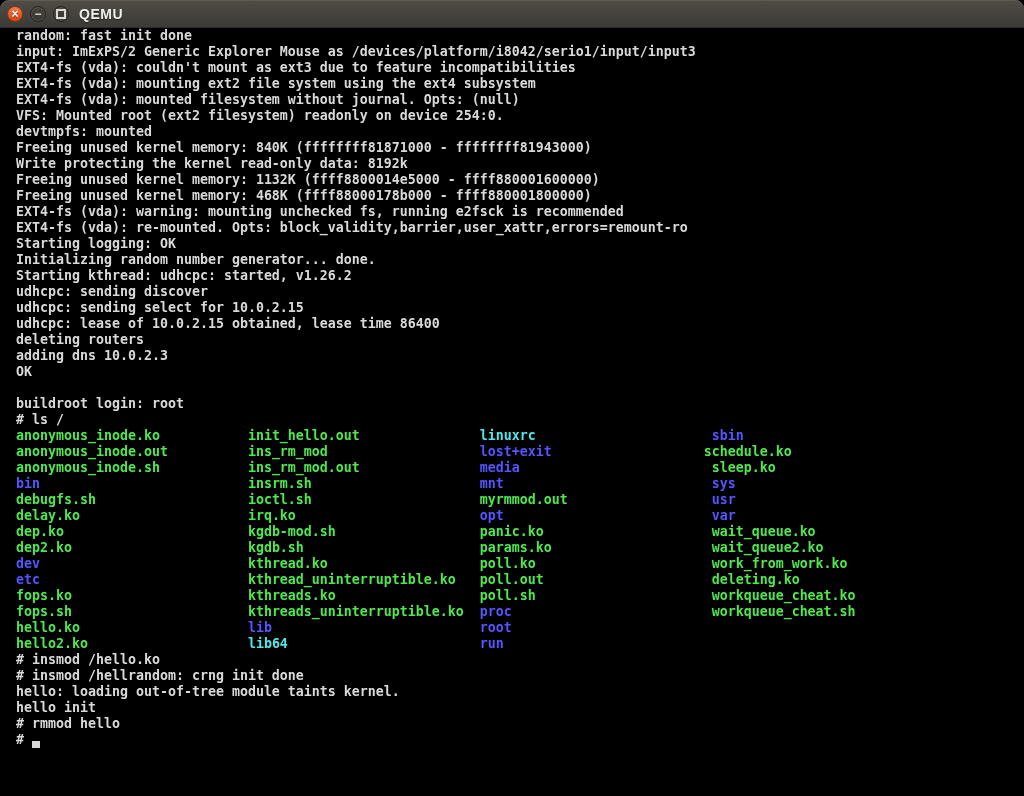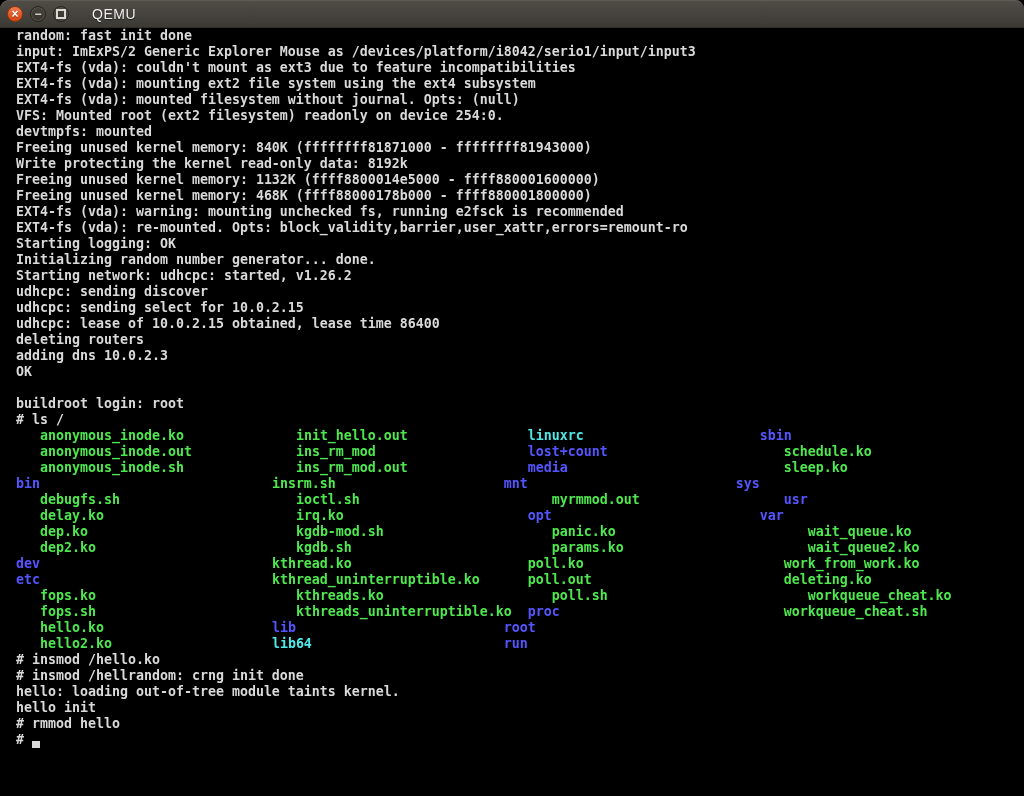--- a/index.html
+++ b/index.html
@@ -14,30 +14,30 @@
   .wbtn{width:16px;height:16px;border-radius:50%;margin-left:7px;
     display:flex;align-items:center;justify-content:center;
     box-sizing:border-box;cursor:default;}
   .btn-close{background:linear-gradient(#f07a4e,#d8440e);
     border:1px solid #8f3510;color:#fff;font-size:12px;font-weight:bold;
     line-height:1;text-shadow:0 1px 1px rgba(0,0,0,.4);}
   .btn-plain{background:linear-gradient(#46433d,#38352f);
     border:1px solid #26241f;box-shadow:inset 0 0 0 1px #56534b;
     color:#dcd9d4;font-size:12px;font-weight:bold;line-height:1;}
   .max-glyph{width:6px;height:6px;border:2px solid #dcd9d4;display:block;}
-  .win-title{color:#f1f0ee;font-size:14px;font-weight:normal;margin-left:23px;
+  .win-title{color:#f1f0ee;font-size:14px;font-weight:bold;margin-left:10px;
     text-shadow:0 1px 1px rgba(0,0,0,.55);letter-spacing:.5px;}
   
   .terminal{position:absolute;top:28px;left:16px;width:1024px;height:768px;
     background:#000;overflow:hidden;
     font-family:"DejaVu Sans Mono", monospace;
     font-weight:bold;font-size:13.29px;line-height:16px;
     color:var(--fg,#d9d9d9);}
   .tline{height:16px;white-space:pre;}
-  .c-green{color:var(--green,#4ee84e);margin-left:24px;}
+  .c-green{color:var(--green,#4ee84e);}
   .c-blue{color:var(--blue,#5555ff);}
   .c-cyan{color:var(--cyan,#4fe8e8);}
   .prompt-line{position:relative;}
   .cursor{position:absolute;left:16px;bottom:0;width:8px;height:7px;
     background:var(--fg,#d9d9d9);}
 </style>
 </head>
 <body style="--fg: #d9d9d9; --green: #4ee84e; --blue: #5555ff; --cyan: #4fe8e8;">
 
 <div class="titlebar">
@@ -62,32 +62,32 @@
     <div class="tline"><span>VFS: Mounted root (ext2 filesystem) readonly on device 254:0.</span></div>
     <div class="tline"><span>devtmpfs: mounted</span></div>
     <div class="tline"><span>Freeing unused kernel memory: 840K (ffffffff81871000 - ffffffff81943000)</span></div>
     <div class="tline"><span>Write protecting the kernel read-only data: 8192k</span></div>
     <div class="tline"><span>Freeing unused kernel memory: 1132K (ffff8800014e5000 - ffff880001600000)</span></div>
     <div class="tline"><span>Freeing unused kernel memory: 468K (ffff88000178b000 - ffff880001800000)</span></div>
     <div class="tline"><span>EXT4-fs (vda): warning: mounting unchecked fs, running e2fsck is recommended</span></div>
     <div class="tline"><span>EXT4-fs (vda): re-mounted. Opts: block_validity,barrier,user_xattr,errors=remount-ro</span></div>
     <div class="tline"><span>Starting logging: OK</span></div>
     <div class="tline"><span>Initializing random number generator... done.</span></div>
-    <div class="tline"><span>Starting network: udhcpc: started, v1.26.2</span></div>
+    <div class="tline"><span>Starting kthread: udhcpc: started, v1.26.2</span></div>
     <div class="tline"><span>udhcpc: sending discover</span></div>
     <div class="tline"><span>udhcpc: sending select for 10.0.2.15</span></div>
     <div class="tline"><span>udhcpc: lease of 10.0.2.15 obtained, lease time 86400</span></div>
     <div class="tline"><span>deleting routers</span></div>
     <div class="tline"><span>adding dns 10.0.2.3</span></div>
     <div class="tline"><span>OK</span></div>
     <div class="tline"><span></span></div>
     <div class="tline"><span>buildroot login: root</span></div>
     <div class="tline"><span># ls /</span></div>
     <div class="tline"><span class="c-green">anonymous_inode.ko           </span><span class="c-green">init_hello.out               </span><span class="c-cyan">linuxrc                      </span><span class="c-blue">sbin</span></div>
-    <div class="tline"><span class="c-green">anonymous_inode.out          </span><span class="c-green">ins_rm_mod                   </span><span class="c-blue">lost+count                   </span><span class="c-green">schedule.ko</span></div>
+    <div class="tline"><span class="c-green">anonymous_inode.out          </span><span class="c-green">ins_rm_mod                   </span><span class="c-blue">lost+exit                   </span><span class="c-green">schedule.ko</span></div>
     <div class="tline"><span class="c-green">anonymous_inode.sh           </span><span class="c-green">ins_rm_mod.out               </span><span class="c-blue">media                        </span><span class="c-green">sleep.ko</span></div>
     <div class="tline"><span class="c-blue">bin                          </span><span class="c-green">insrm.sh                     </span><span class="c-blue">mnt                          </span><span class="c-blue">sys</span></div>
     <div class="tline"><span class="c-green">debugfs.sh                   </span><span class="c-green">ioctl.sh                     </span><span class="c-green">myrmmod.out                  </span><span class="c-blue">usr</span></div>
     <div class="tline"><span class="c-green">delay.ko                     </span><span class="c-green">irq.ko                       </span><span class="c-blue">opt                          </span><span class="c-blue">var</span></div>
     <div class="tline"><span class="c-green">dep.ko                       </span><span class="c-green">kgdb-mod.sh                  </span><span class="c-green">panic.ko                     </span><span class="c-green">wait_queue.ko</span></div>
     <div class="tline"><span class="c-green">dep2.ko                      </span><span class="c-green">kgdb.sh                      </span><span class="c-green">params.ko                    </span><span class="c-green">wait_queue2.ko</span></div>
     <div class="tline"><span class="c-blue">dev                          </span><span class="c-green">kthread.ko                   </span><span class="c-green">poll.ko                      </span><span class="c-green">work_from_work.ko</span></div>
     <div class="tline"><span class="c-blue">etc                          </span><span class="c-green">kthread_uninterruptible.ko   </span><span class="c-green">poll.out                     </span><span class="c-green">deleting.ko</span></div>
     <div class="tline"><span class="c-green">fops.ko                      </span><span class="c-green">kthreads.ko                  </span><span class="c-green">poll.sh                      </span><span class="c-green">workqueue_cheat.ko</span></div>
     <div class="tline"><span class="c-green">fops.sh                      </span><span class="c-green">kthreads_uninterruptible.ko  </span><span class="c-blue">proc                         </span><span class="c-green">workqueue_cheat.sh</span></div>

